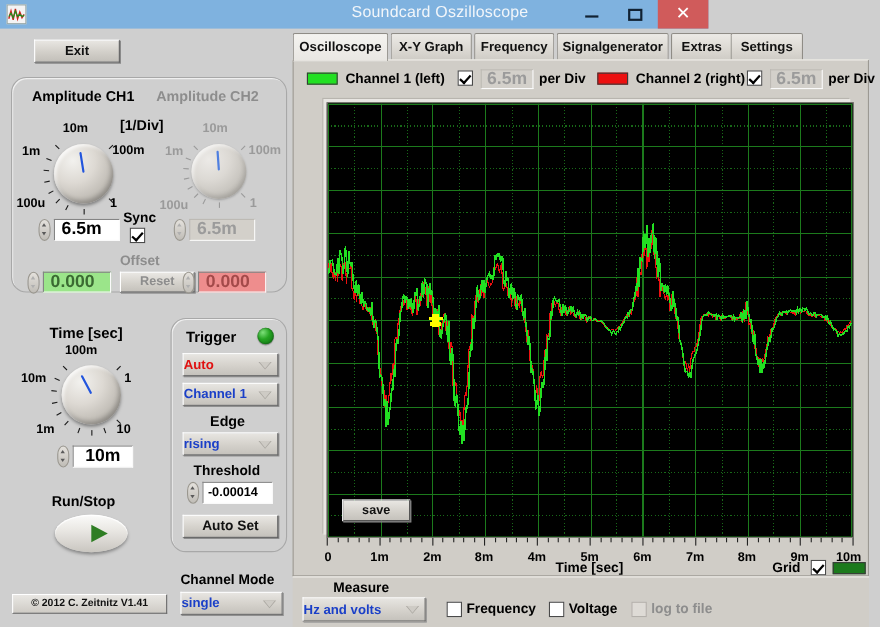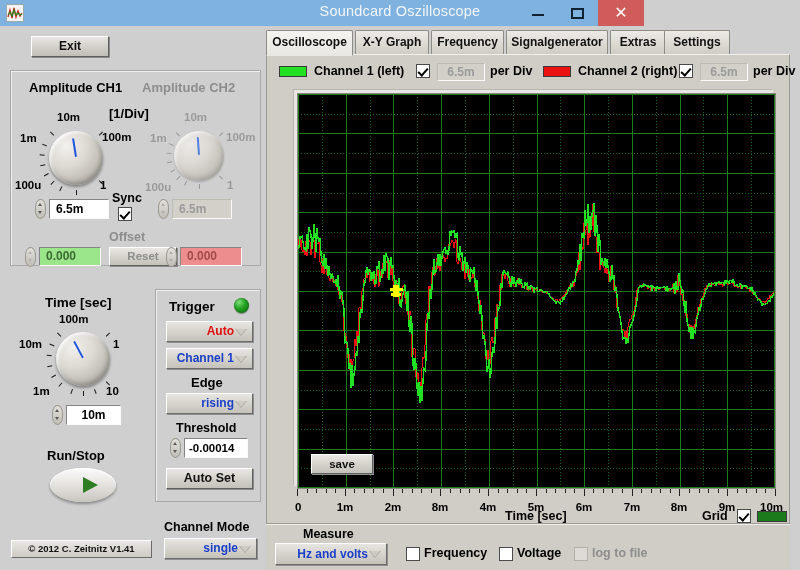--- a/index.html
+++ b/index.html
@@ -28,21 +28,21 @@
 
   
   .exit-btn{position:absolute;left:31px;top:36px;width:78px;height:21px;
      font-size:12px;font-weight:bold;color:#111;text-align:center;line-height:19px;
      background:linear-gradient(180deg,#e8e6e2 0%,#d2cfc9 55%,#c2bfb9 100%);
      border-top:1px solid #fff;border-left:1px solid #fff;
      border-right:1px solid #5f5f5f;border-bottom:1px solid #5f5f5f;
      box-shadow:1px 1px 0 #8a8a8a;box-sizing:border-box;cursor:default;}
 
   .group{position:absolute;box-sizing:border-box;
-     border:1px solid #a8a8a8;border-radius:0;background:#cfcfcf;
+     border:1px solid #a8a8a8;border-radius:14px;background:#cfcfcf;
      box-shadow:inset 1px 1px 0 #efefef;}
 
   .ampgroup{left:10px;top:70px;width:251px;height:196px;}
   .lbl{position:absolute;font-size:12.5px;font-weight:bold;color:#000;white-space:nowrap;}
   .lbl.dim{color:#8d8d8d;}
   .tick{position:absolute;font-size:11.5px;font-weight:bold;color:#000;white-space:nowrap;}
   .tick.dim{color:#9a9a9a;}
 
   
   .knob{position:absolute;border-radius:50%;
@@ -63,21 +63,21 @@
      background:linear-gradient(180deg,#e4e1dc,#c0bdb7);border:1px solid #9a978f;box-sizing:border-box;}
   .spin .ar{position:absolute;left:3px;width:0;height:0;border-left:2.5px solid transparent;border-right:2.5px solid transparent;}
   .spin .up{top:4px;border-bottom:3px solid #5a5a5a;}
   .spin .dn{top:12px;border-top:3px solid #5a5a5a;}
   .spin.dim .up{border-bottom-color:#b0b0b0;}
   .spin.dim .dn{border-top-color:#b0b0b0;}
 
   .field{position:absolute;box-sizing:border-box;background:#fff;
      border-top:1px solid #848484;border-left:1px solid #848484;
      border-right:1px solid #fafafa;border-bottom:1px solid #fafafa;
-     font-size:12px;font-weight:bold;color:#000;text-align:center;}
+     font-size:16px;font-weight:bold;color:#000;text-align:center;}
   .field.dim{background:#d3d0ca;color:#9b9b9b;border-top-color:#bdbab4;border-left-color:#bdbab4;}
   .field.green{background:#9be58a;color:#3b6a32;}
   .field.red{background:#ee8d8d;color:#a34a4a;}
 
   .cbox{position:absolute;width:14px;height:14px;background:#fff;box-sizing:border-box;
      border:1px solid #4a4a4a;cursor:default;}
   .cbox.chk:after{content:"";position:absolute;left:3px;top:1px;width:4px;height:8px;
      border:solid #000;border-width:0 2px 2px 0;transform:rotate(42deg);}
   .cbox.dim{border-color:#b3b0ab;background:#dedbd6;}
 
@@ -87,21 +87,21 @@
      border-right:1px solid #5f5f5f;border-bottom:1px solid #5f5f5f;
      box-shadow:1px 1px 0 #8d8d8d;font-size:11.5px;font-weight:bold;color:#111;}
 
   
   .ring{position:absolute;box-sizing:border-box;cursor:default;
      background:linear-gradient(180deg,#e7e5e1 0%,#d6d3cd 50%,#c5c2bc 100%);
      border-top:1px solid #fff;border-left:1px solid #fff;
      border-right:1px solid #6a6a6a;border-bottom:1px solid #6a6a6a;
      box-shadow:1px 1px 0 #909090;}
   .ring .val{position:absolute;left:0;right:18px;top:0;bottom:0;line-height:inherit;
-     text-align:right;font-size:12px;font-weight:bold;}
+     text-align:left;font-size:12px;font-weight:bold;}
   .ring .arw{position:absolute;right:5px;top:50%;margin-top:-3px;width:0;height:0;
      border-left:6px solid transparent;border-right:6px solid transparent;border-top:7px solid #a9a6a0;}
   .ring .arw i{position:absolute;left:-5px;top:-7px;width:0;height:0;
      border-left:5px solid transparent;border-right:5px solid transparent;border-top:6px solid #cecbc5;}
 
   .trigroup{left:155px;top:289px;width:106px;height:213px;}
   .led{position:absolute;width:15px;height:15px;border-radius:50%;
      background:radial-gradient(circle at 33% 28%,#7de07a 0%,#25a522 42%,#0d6a12 100%);
      box-shadow:inset 0 0 2px rgba(0,0,0,.5),0 1px 1px rgba(0,0,0,.35);}
 

